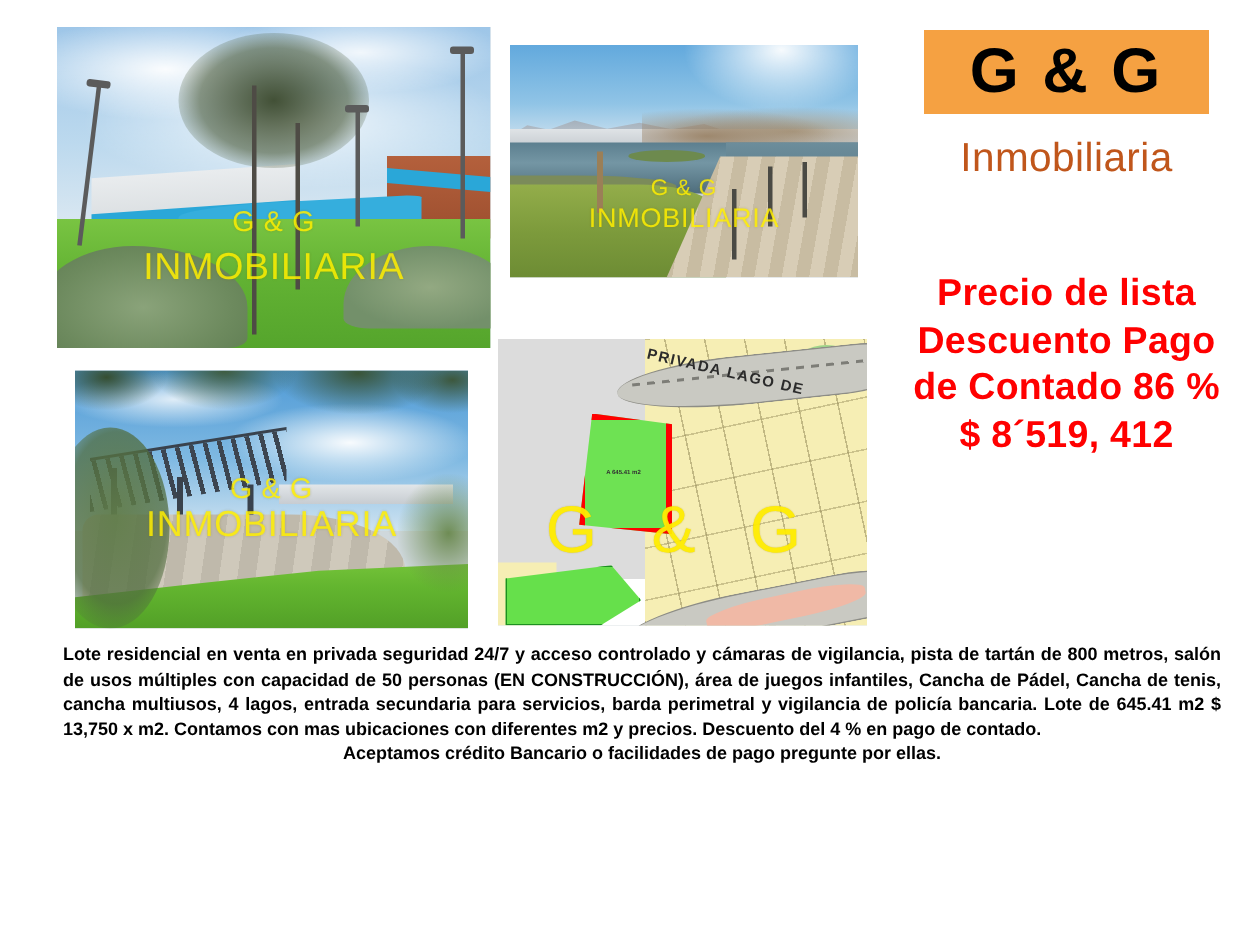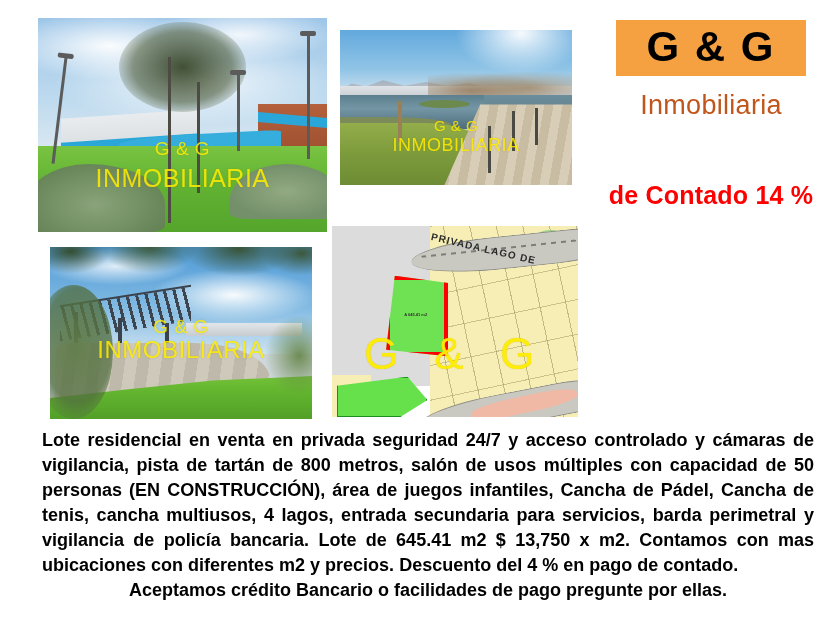--- a/index.html
+++ b/index.html
@@ -308,21 +308,21 @@
     font-weight:700;
     line-height:1.26;
     letter-spacing:.2px;
   }
   #price-block div { white-space:nowrap; }
 
   
   #description {
     position:absolute; left:42px; top:428px; width:772px;
     color:#000000;
-    font-size:18px;
+    font-size:12px;
     font-weight:700;
     line-height:1.385;
     text-align:justify;
     text-justify: inter-word;
     font-family: "Liberation Sans", sans-serif;
   }
   #description .last { text-align:center; }
 </style>
 </head>
 <body>
@@ -404,19 +404,22 @@
   <div class="street-label">PRIVADA LAGO DE</div>
   <div class="wm-map">G &amp; G</div>
 </div>
 
 <div id="logo-block">
   <div id="logo-badge">G &amp; G</div>
   <div id="logo-sub">Inmobiliaria</div>
 </div>
 
 <div id="price-block">
-  <div>de Contado 14 %</div>
+  <div>Precio de lista</div>
+  <div>Descuento Pago</div>
+  <div>de Contado 86 %</div>
+  <div>$ 8´519, 412</div>
 </div>
 
 <div id="description">
   <span>Lote residencial en venta en privada seguridad 24/7 y acceso controlado y cámaras de vigilancia, pista de tartán de 800 metros, salón de usos múltiples con capacidad de 50 personas (EN CONSTRUCCIÓN), área de juegos infantiles, Cancha de Pádel, Cancha de tenis, cancha multiusos, 4 lagos, entrada secundaria para servicios, barda perimetral y vigilancia de policía bancaria. Lote de 645.41 m2  $ 13,750 x m2. Contamos con mas ubicaciones con diferentes m2 y precios. Descuento del 4 % en pago de contado.</span>
   <div class="last">Aceptamos crédito Bancario o facilidades de pago pregunte por ellas.</div>
 </div>
 
 </body></html>

